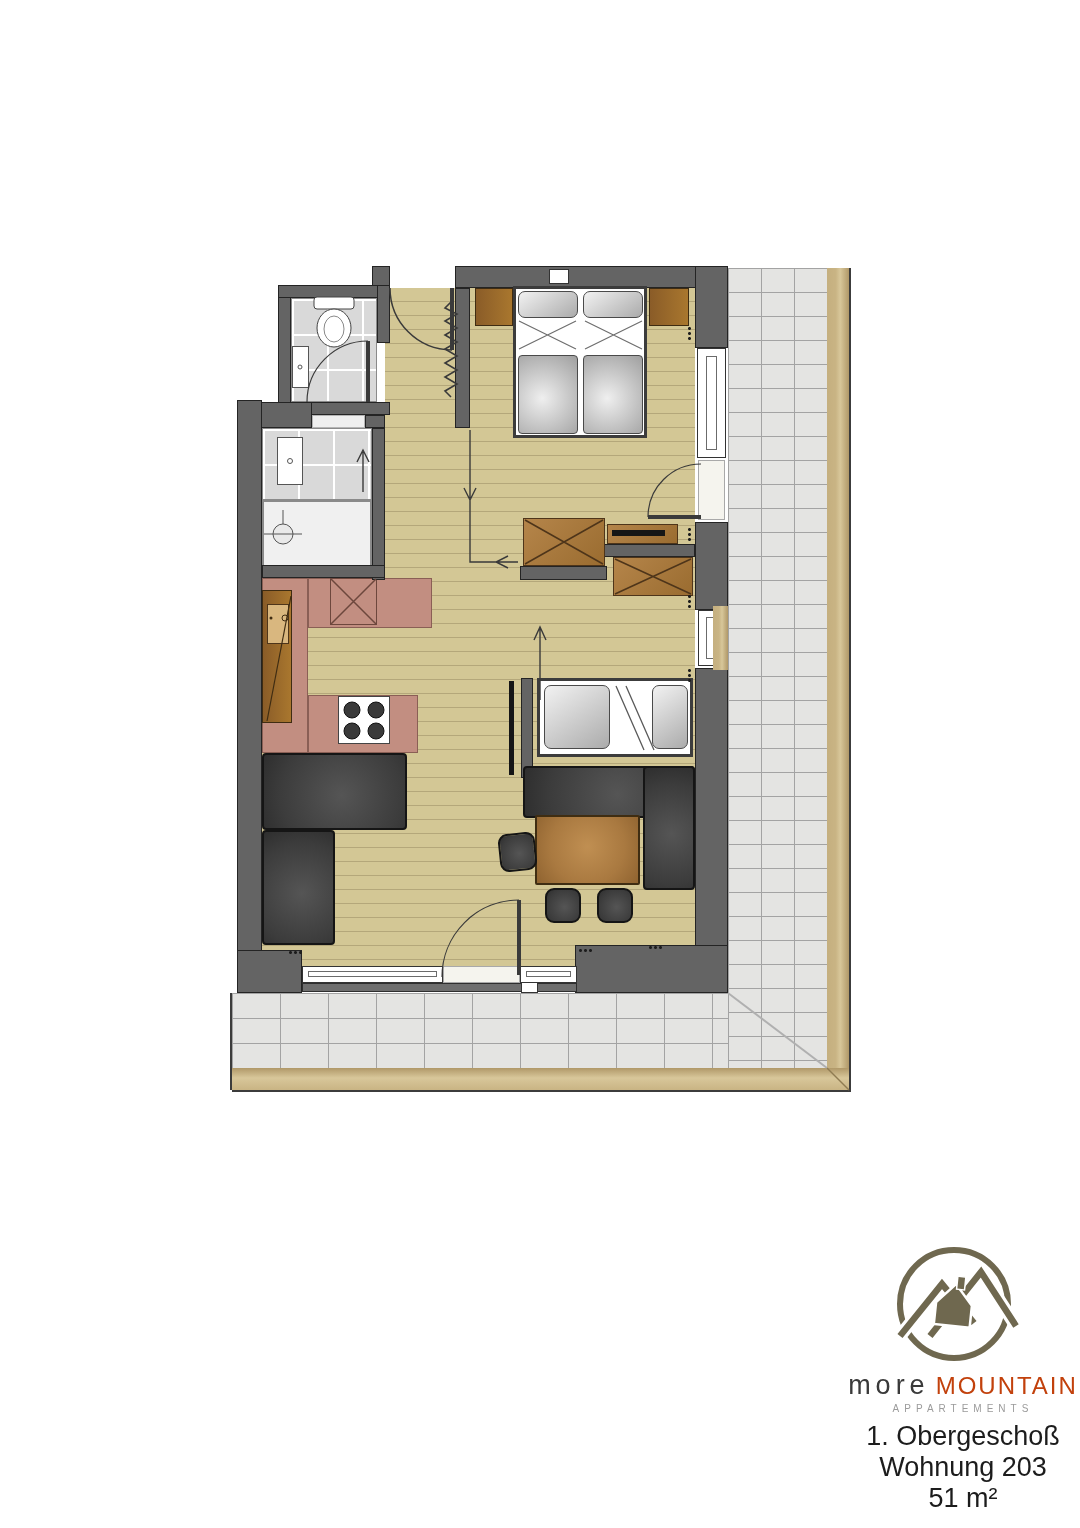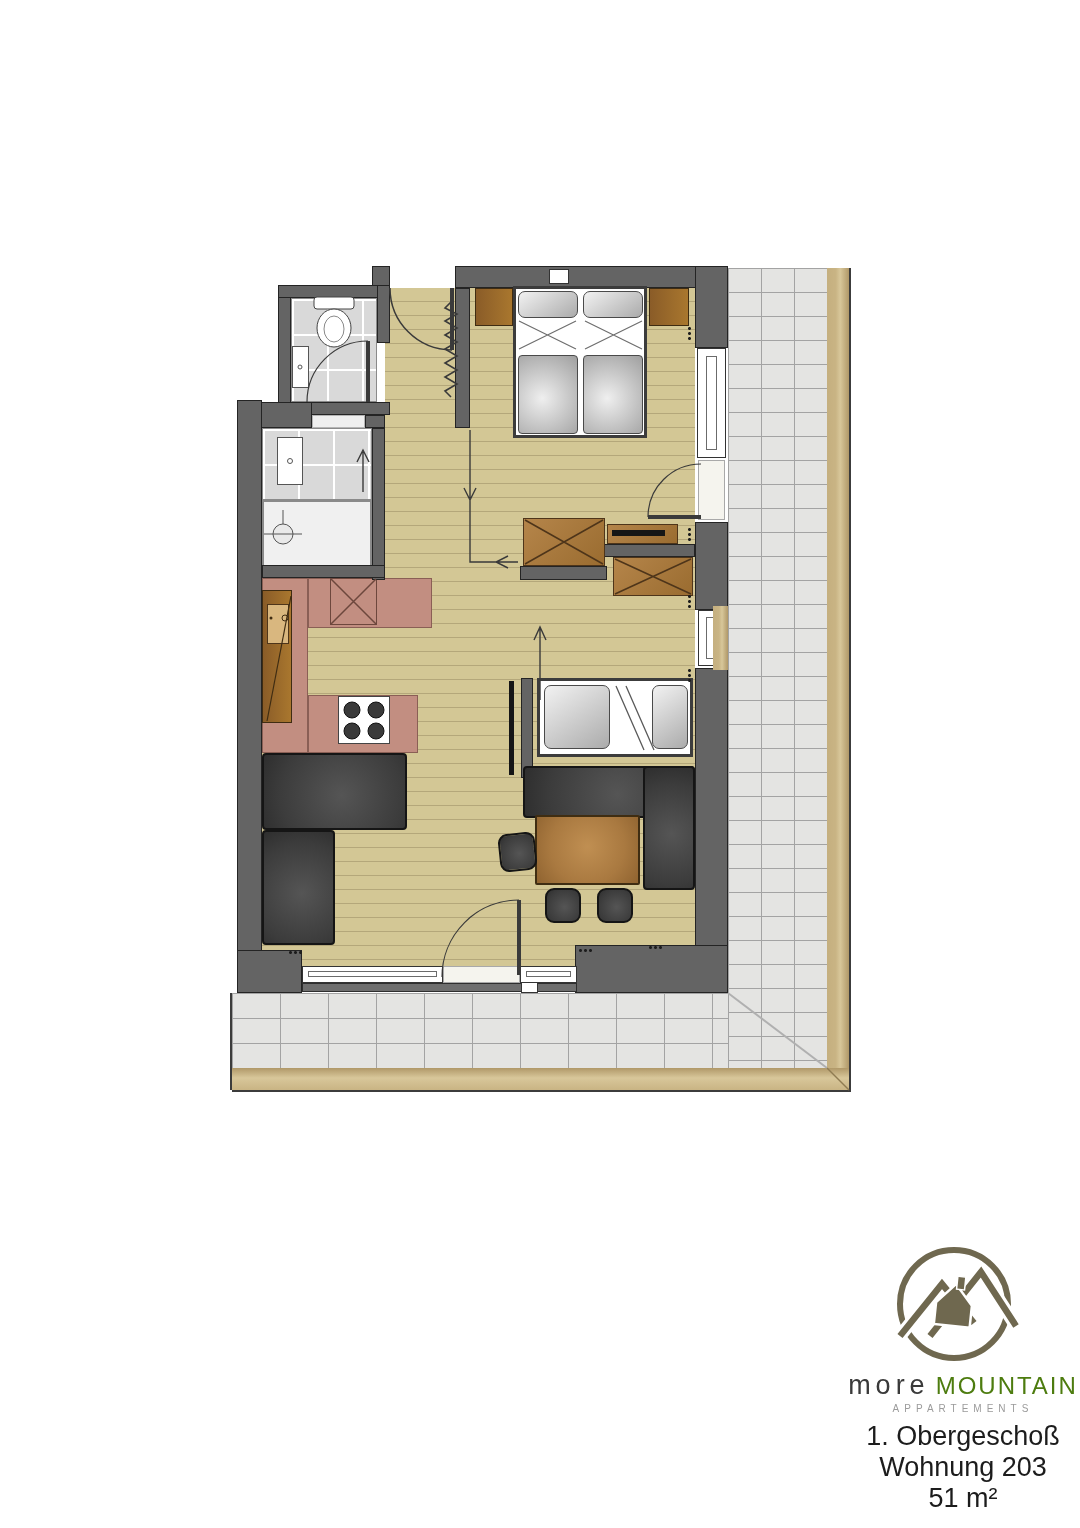--- a/index.html
+++ b/index.html
@@ -38,21 +38,21 @@
   .whitebox{background:#ffffff;border:1px solid #333;}
   .winline{background:#fff;border:1px solid #6b6b6b;}
   .thresh{background:#f5f4ee;border:1px solid #a9a9a9;}
   .framed{background:#ffffff;border:3px solid #3c3c3c;}
   .coil{background-image:radial-gradient(circle,#1d1d1d 1.2px,transparent 1.7px);background-size:5px 5px;}
   .dark{background:#161616;}
   .edge{background:#3c3c3c;}
   svg.overlay{left:0;top:0;pointer-events:none;}
   #brandline{display:flex;align-items:baseline;justify-content:center;gap:6px;}
   .w1{font-size:27px;letter-spacing:5px;color:#3a3a3a;}
-  .w2{font-size:24px;letter-spacing:2px;color:#4d7c0f;}
+  .w2{font-size:24px;letter-spacing:2px;color:#c2410c;}
   .sub{font-size:10px;letter-spacing:5px;color:#9b9b9b;text-align:center;width:100%;}
   .lbl{font-size:27px;color:#1c1c1c;text-align:center;width:100%;line-height:31px;}
 </style>
 </head>
 <body>
 
 <div id="page">
 
   <div class="tilebalV" style="left:728px;top:268px;width:99px;height:800px;"></div>
   <div class="tilebalH" style="left:232px;top:993px;width:496px;height:75px;"></div>

